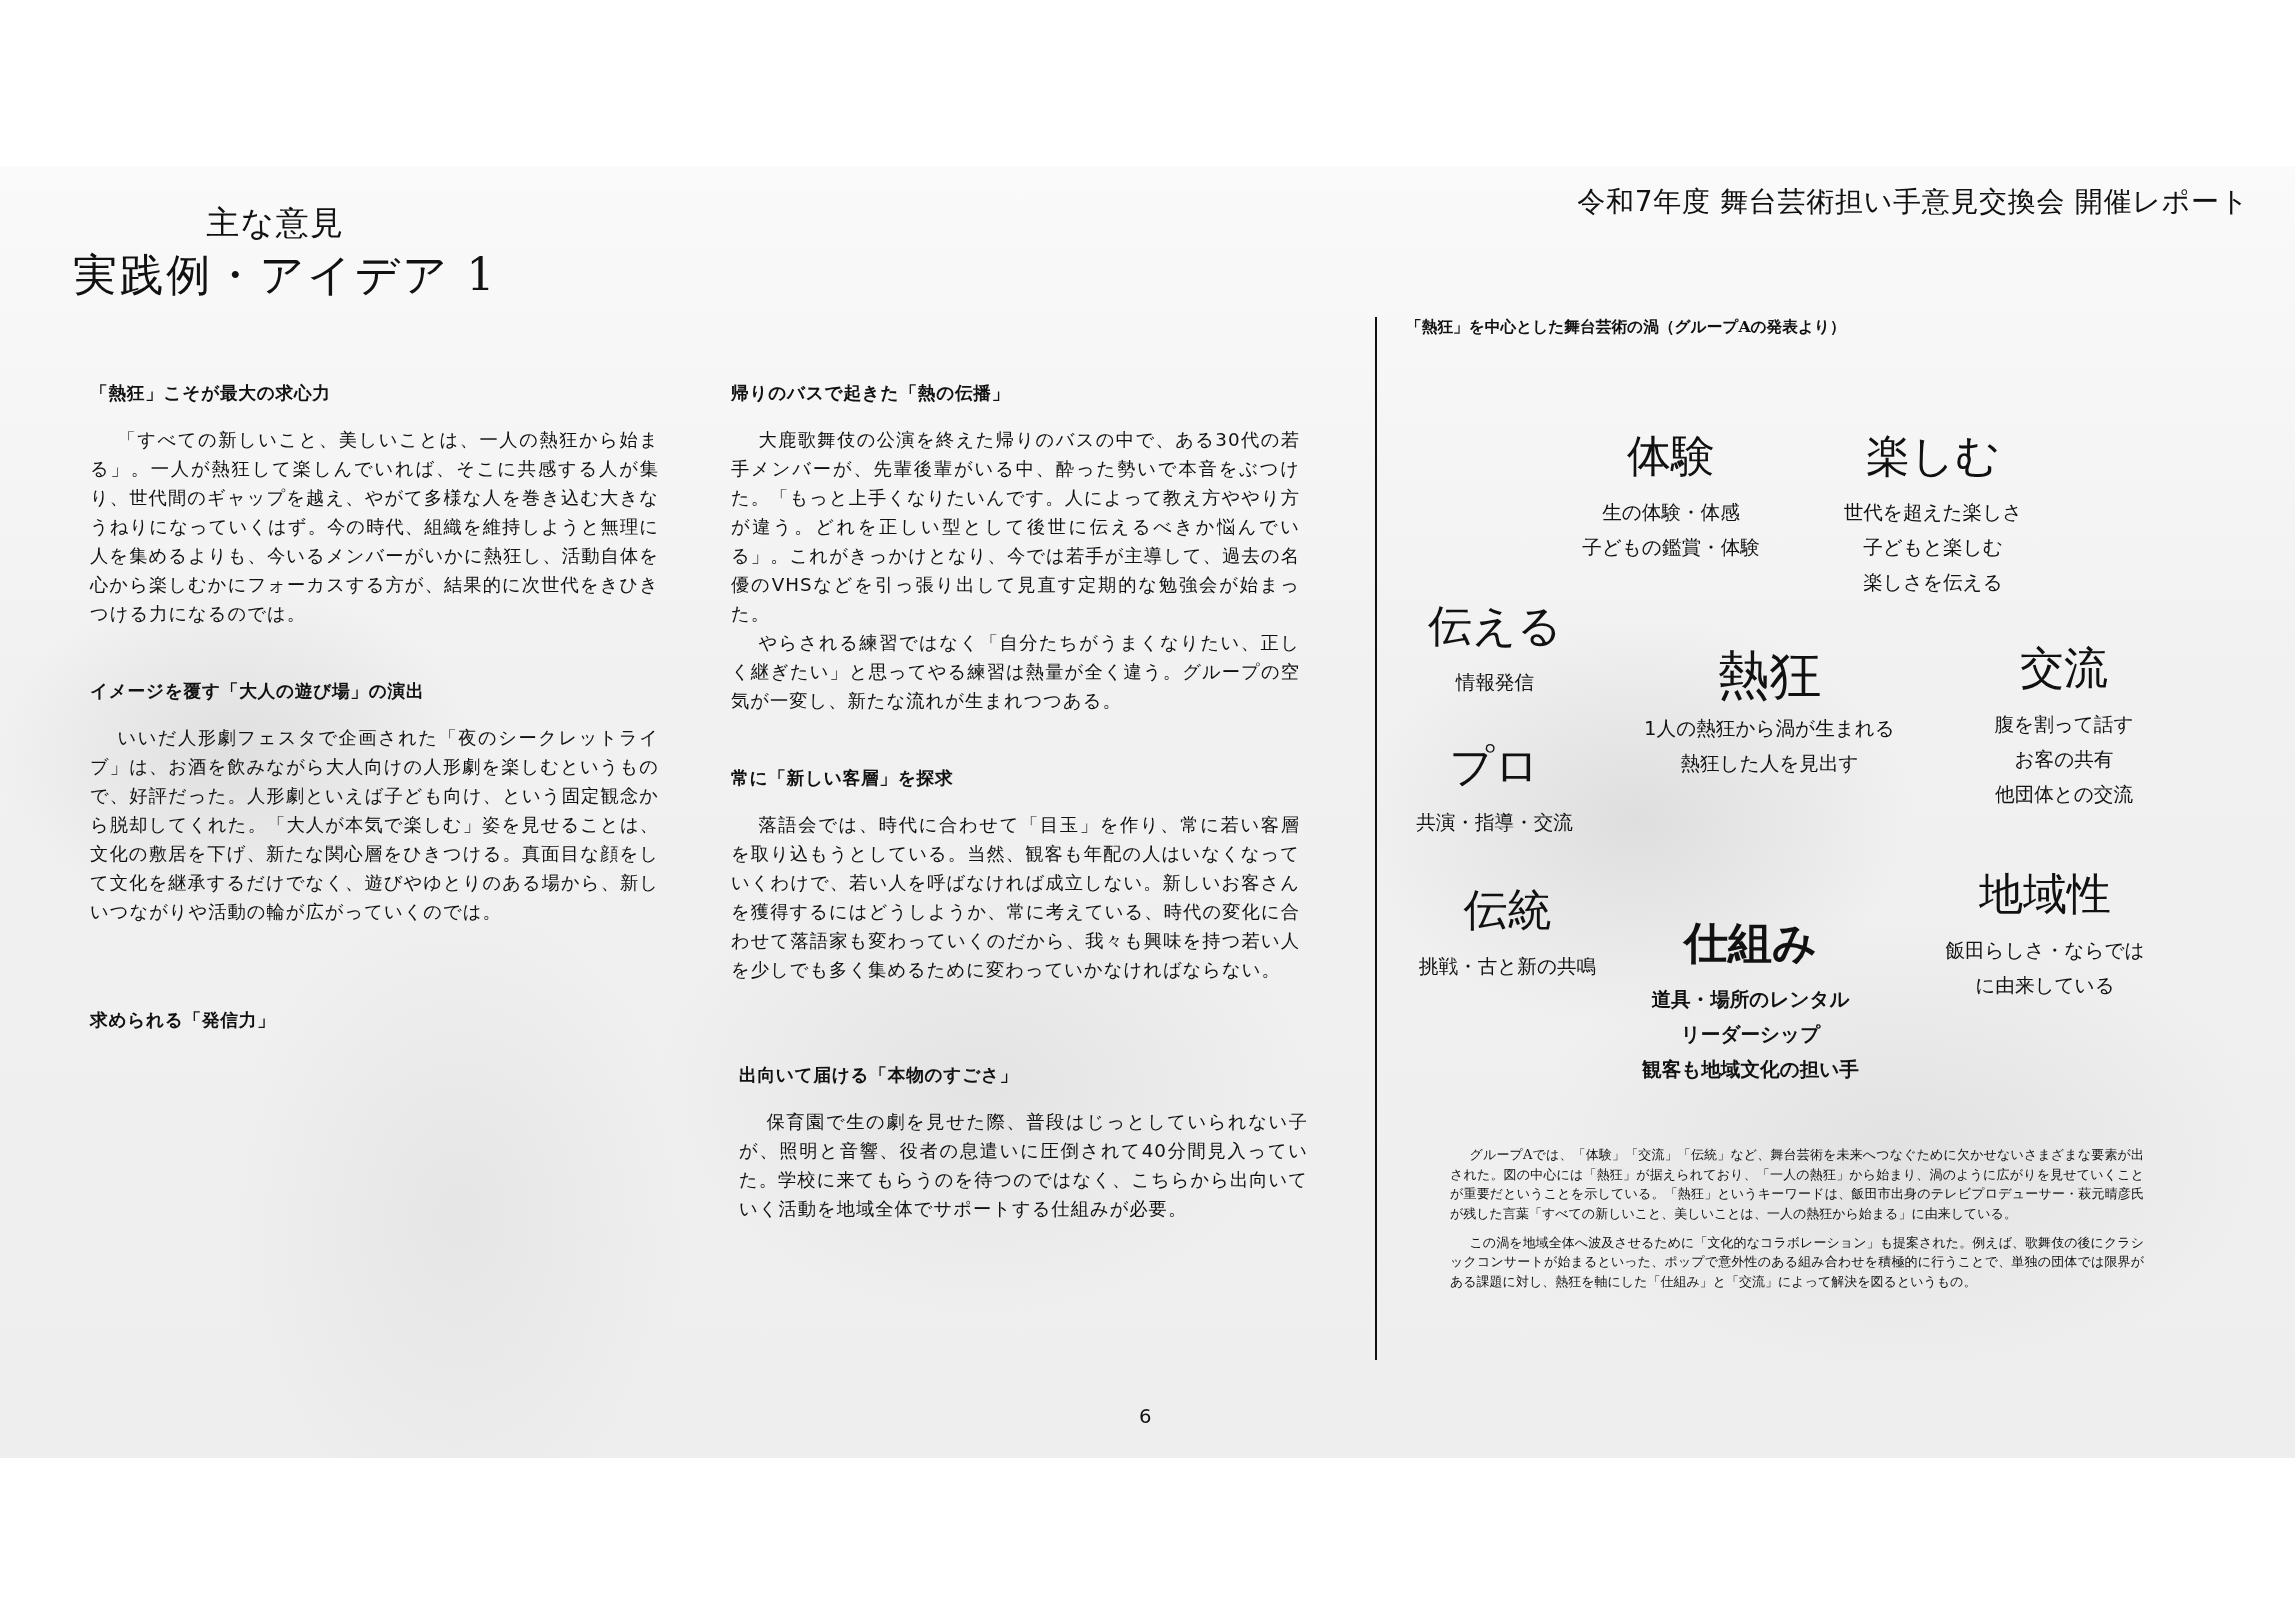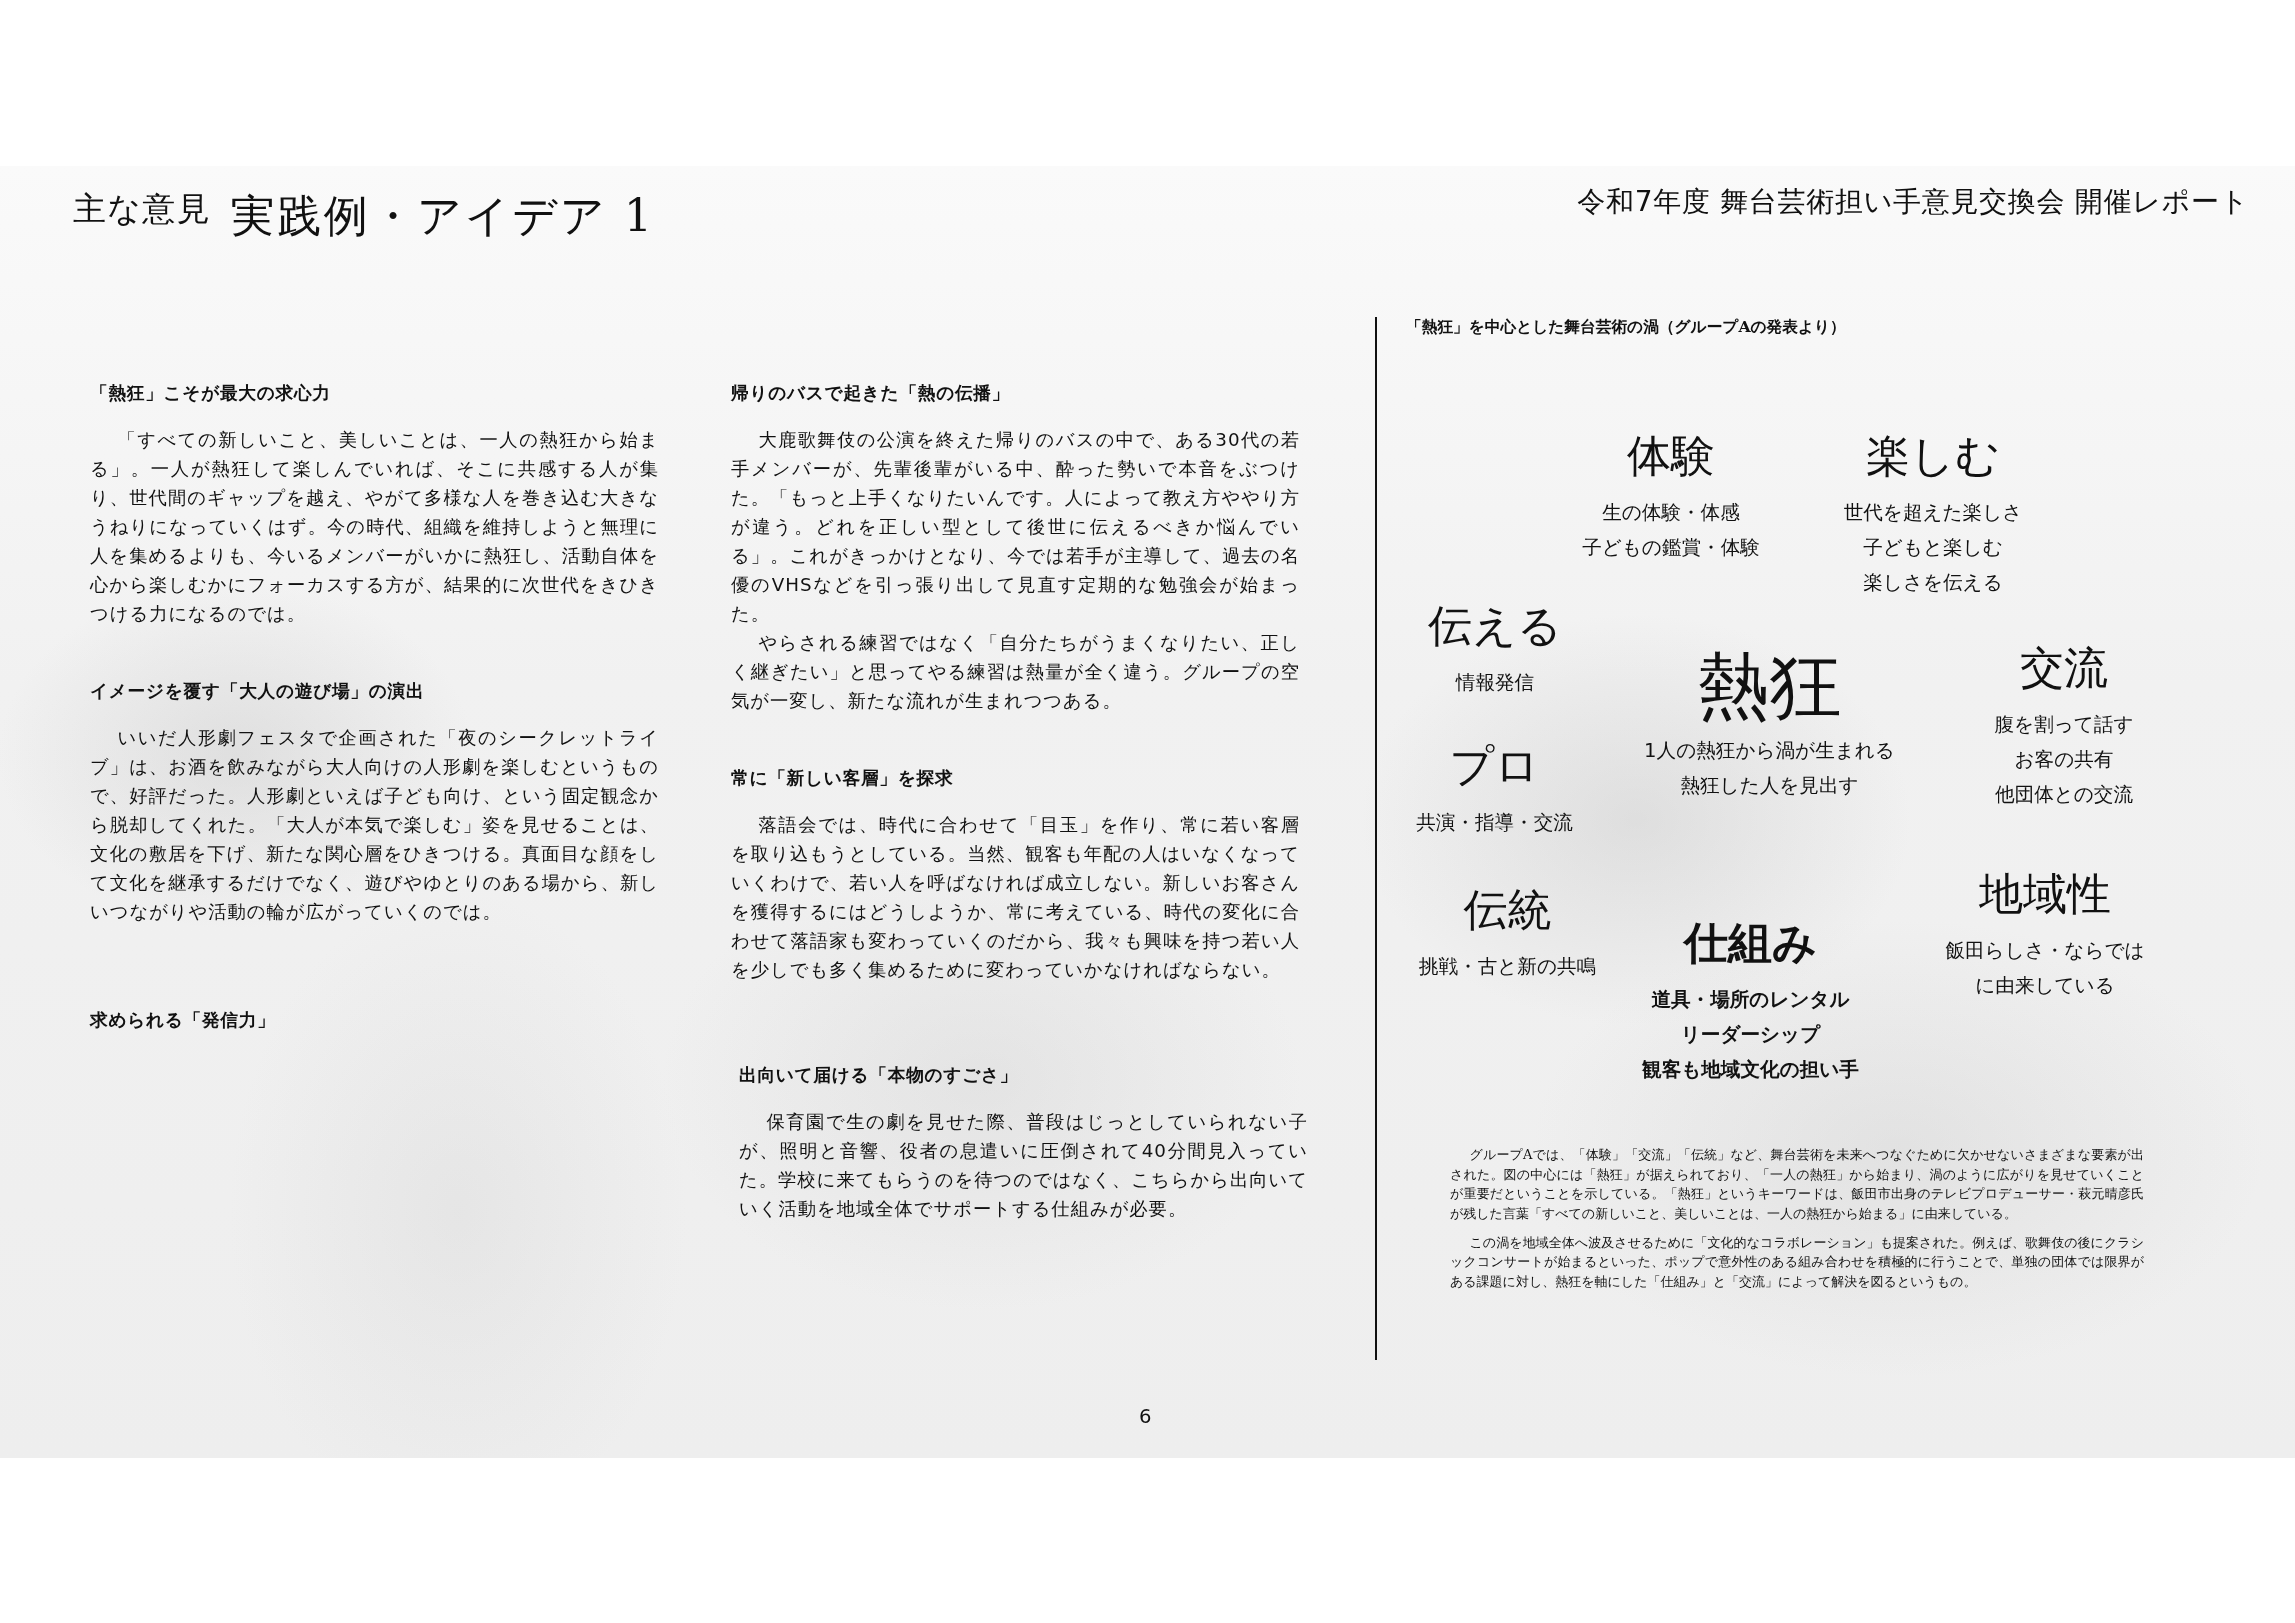--- a/index.html
+++ b/index.html
@@ -14,41 +14,41 @@
     background:
       radial-gradient(ellipse 340px 249px at 236px 589px, rgba(190,190,190,0.35), rgba(255,255,255,0) 70%),
       radial-gradient(ellipse 458px 327px at 982px 916px, rgba(200,200,200,0.30), rgba(255,255,255,0) 70%),
       radial-gradient(ellipse 393px 294px at 1636px 654px, rgba(180,180,180,0.30), rgba(255,255,255,0) 70%),
       radial-gradient(ellipse 523px 327px at 1898px 982px, rgba(195,195,195,0.30), rgba(255,255,255,0) 70%),
       radial-gradient(ellipse 327px 458px at 458px 1047px, rgba(205,205,205,0.28), rgba(255,255,255,0) 70%),
       linear-gradient(180deg, #fafafa 0%, #f1f1f1 40%, #eeeeee 100%);
   }
   .serif { font-family: "DejaVu Serif", "Liberation Serif", serif; }
 
-  .title-wrap { position: absolute; left: 73px; top: 187px; display: flex; align-items: flex-start; }
+  .title-wrap { position: absolute; left: 73px; top: 201px; display: flex; align-items: center; flex-direction: column; }
   .title-sub { font-size: 33px; margin-right: 19.6px; letter-spacing: 1.3px; }
   .title-main { font-size: 44px; letter-spacing: 2.6px; }
   .report-title { position: absolute; right: 46px; top: 183px; font-size: 28px; letter-spacing: 0.7px; }
 
   .col { position: absolute; width: 569px; }
   .col1 { left: 90px; }
   .col2 { left: 731px; }
   .section { position: absolute; left: 0; width: 569px; }
   .sec-head { font-size: 17.7px; font-weight: bold; margin: 0 0 19.6px 0; letter-spacing: 0.7px; }
   .sec-body p { font-size: 18.3px; line-height: 29px; margin: 0; text-indent: 1.5em; letter-spacing: 1px; text-align: justify; }
 
   .figure-box {
     position: absolute; left: 1375px; top: 317px; width: 1000px; height: 1043px;
     border-left: 2.6px solid #111; border-right: 2.6px solid #111; box-sizing: border-box;
   }
   .fig-caption { position: absolute; left: 29px; top: 0px; font-size: 15.7px; font-weight: bold; }
   .kw { position: absolute; text-align: center; }
   .kw .big { font-size: 44px; line-height: 1.1; margin-bottom: 14.4px; }
   .kw .small { font-size: 19.6px; line-height: 35px; }
-  .kw.center .big { font-size: 72px; margin-bottom: 6.5px; }
+  .kw.center .big { font-size: 52px; margin-bottom: 6.5px; }
   .fig-note { position: absolute; left: 73px; width: 694px; font-size: 13px; line-height: 19.6px; }
   .fig-note p { margin: 0 0 9.2px 0; text-indent: 1.5em; text-align: justify; }
 
   .page-number { position: absolute; left: 1139px; top: 1405px; font-size: 19.6px; }
 </style>
 </head>
 <body>
 
 <div class="page"></div>
 

